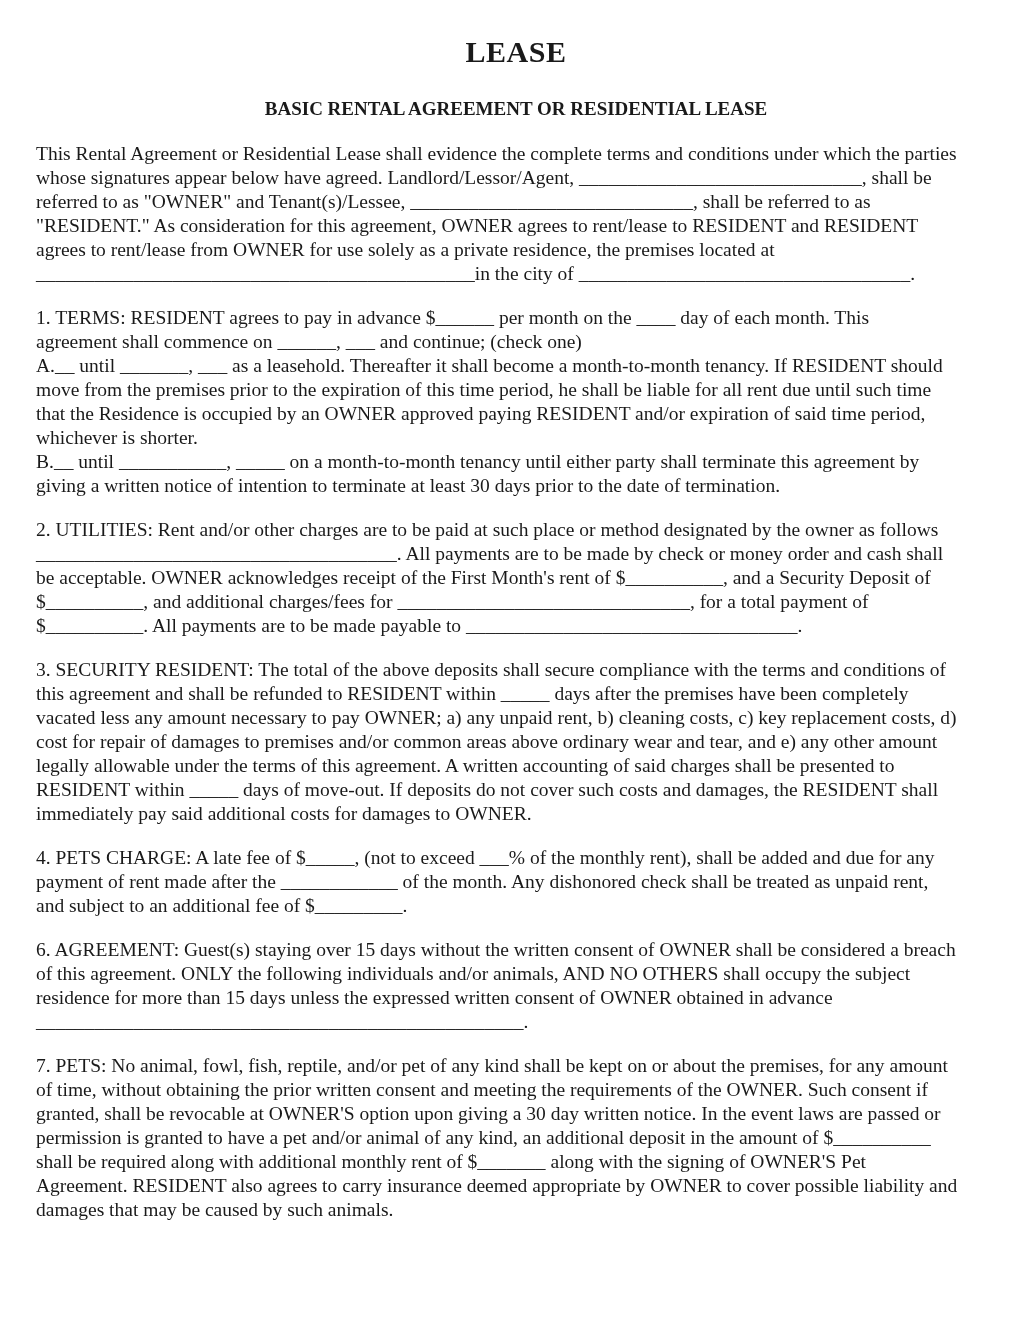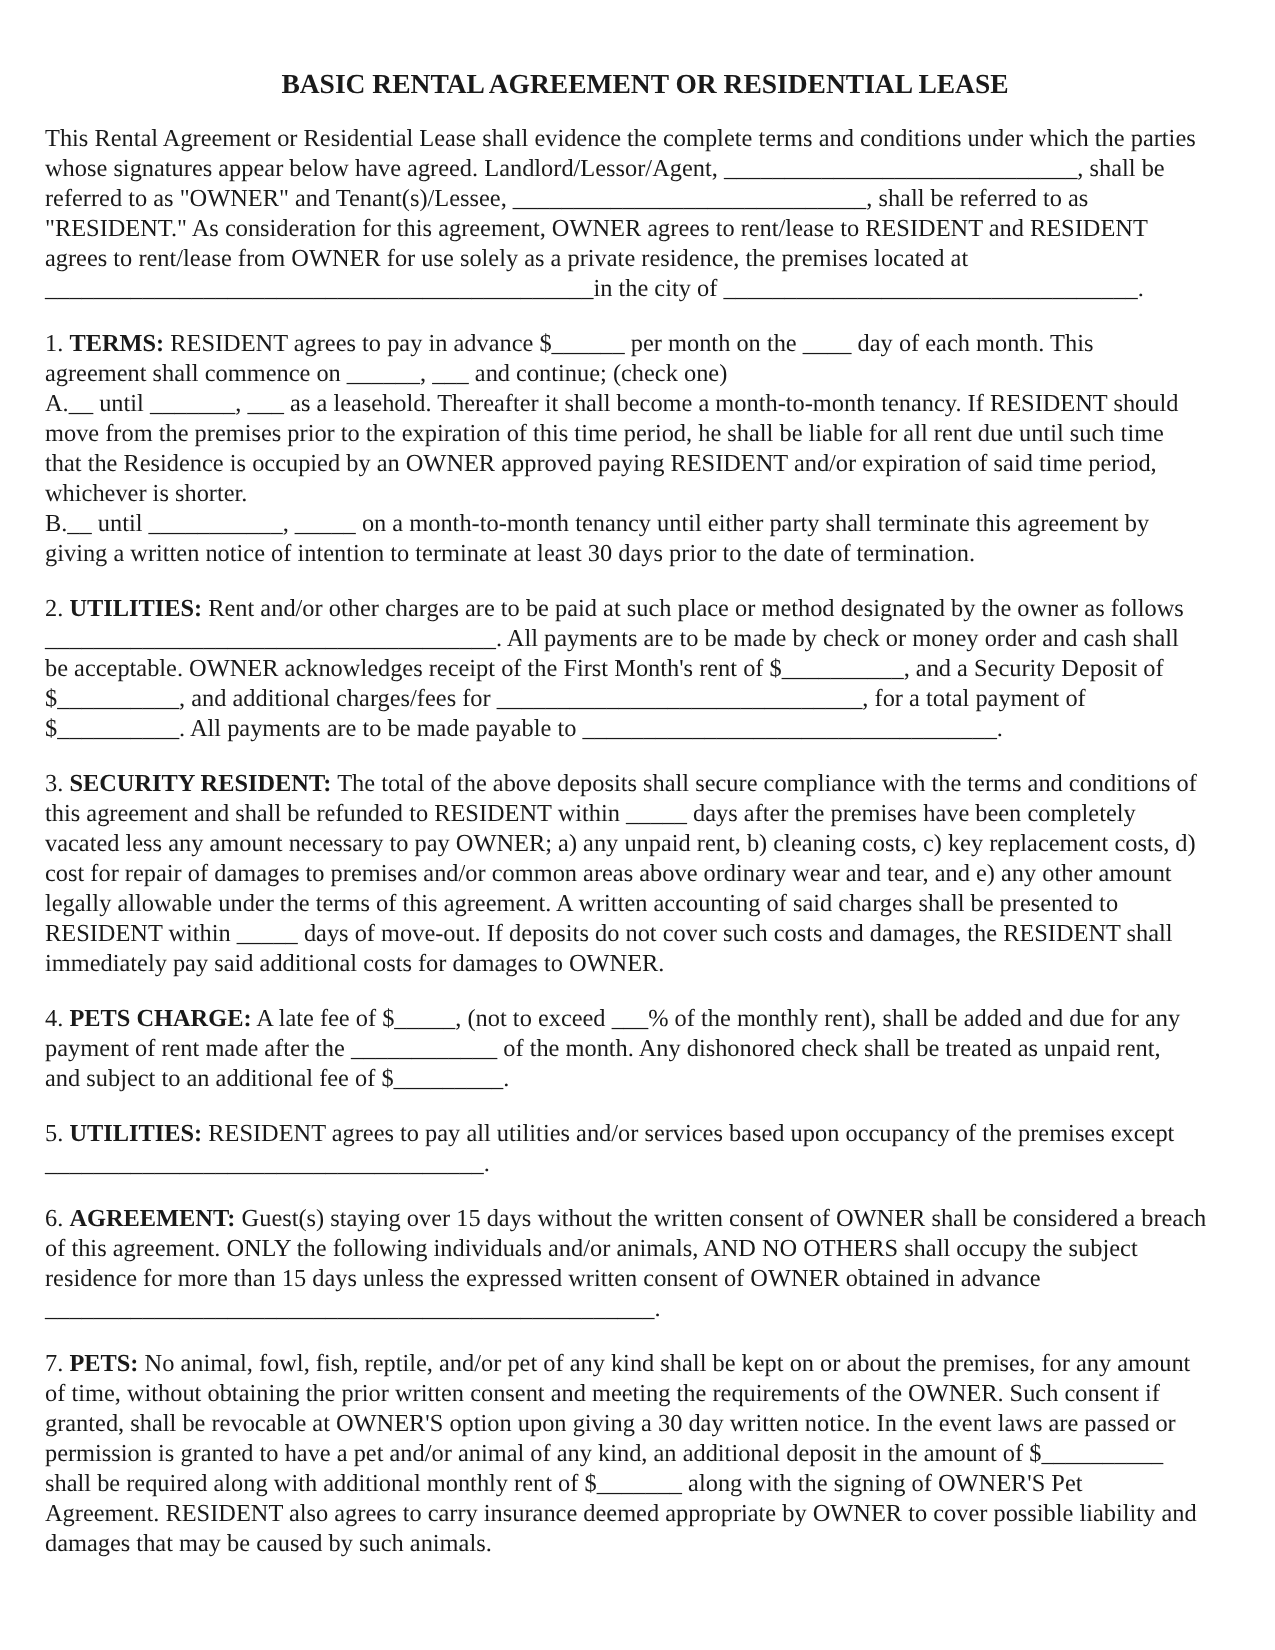--- a/index.html
+++ b/index.html
@@ -20,43 +20,44 @@
   }
   .doc-title {
     font-size: 30px;
     line-height: 32px;
     font-weight: bold;
     text-align: center;
     margin: 10px 0 0 0;
     letter-spacing: 0.5px;
   }
   .doc-subtitle {
-    font-size: 22px;
+    font-size: 19px;
     line-height: 26px;
     font-weight: bold;
     text-align: center;
     margin: 28px 0 0 0;
   }
   p.para {
     margin: 20px 0 0 0;
   }
   .body-text {
     white-space: pre-line;
     text-align: center;
   }
   .section-heading {
-    font-weight: bold;
+    font-weight: normal;
     margin-top: 18px;
   }
 </style>
 </head>
 <body>
 
 <div>
 
+  <h1 class="doc-title">LEASE</h1>
 
   <h2 class="doc-subtitle">BASIC RENTAL AGREEMENT OR RESIDENTIAL LEASE</h2>
 
   <p class="para"><span class="body-text">This Rental Agreement or Residential Lease shall evidence the complete terms and conditions under which the parties
 whose signatures appear below have agreed. Landlord/Lessor/Agent, _____________________________, shall be
 referred to as "OWNER" and Tenant(s)/Lessee, _____________________________, shall be referred to as
 "RESIDENT." As consideration for this agreement, OWNER agrees to rent/lease to RESIDENT and RESIDENT
 agrees to rent/lease from OWNER for use solely as a private residence, the premises located at
 _____________________________________________in the city of __________________________________.</span></p>
 
@@ -80,22 +81,20 @@
 vacated less any amount necessary to pay OWNER; a) any unpaid rent, b) cleaning costs, c) key replacement costs, d)
 cost for repair of damages to premises and/or common areas above ordinary wear and tear, and e) any other amount
 legally allowable under the terms of this agreement. A written accounting of said charges shall be presented to
 RESIDENT within _____ days of move-out. If deposits do not cover such costs and damages, the RESIDENT shall
 immediately pay said additional costs for damages to OWNER.</span></p>
 
   <p class="para"><span>4.</span> <span class="section-heading">PETS CHARGE:</span> <span class="body-text">A late fee of $_____, (not to exceed ___% of the monthly rent), shall be added and due for any
 payment of rent made after the ____________ of the month. Any dishonored check shall be treated as unpaid rent,
 and subject to an additional fee of $_________.</span></p>
 
-  <p class="para"><span>5.</span> <span class="section-heading">UTILITIES:</span> <span class="body-text">RESIDENT agrees to pay all utilities and/or services based upon occupancy of the premises except
-____________________________________.</span></p>
 
   <p class="para"><span>6.</span> <span class="section-heading">AGREEMENT:</span> <span class="body-text">Guest(s) staying over 15 days without the written consent of OWNER shall be considered a breach
 of this agreement. ONLY the following individuals and/or animals, AND NO OTHERS shall occupy the subject
 residence for more than 15 days unless the expressed written consent of OWNER obtained in advance
 __________________________________________________.</span></p>
 
   <p class="para"><span>7.</span> <span class="section-heading">PETS:</span> <span class="body-text">No animal, fowl, fish, reptile, and/or pet of any kind shall be kept on or about the premises, for any amount
 of time, without obtaining the prior written consent and meeting the requirements of the OWNER. Such consent if
 granted, shall be revocable at OWNER'S option upon giving a 30 day written notice. In the event laws are passed or
 permission is granted to have a pet and/or animal of any kind, an additional deposit in the amount of $__________

